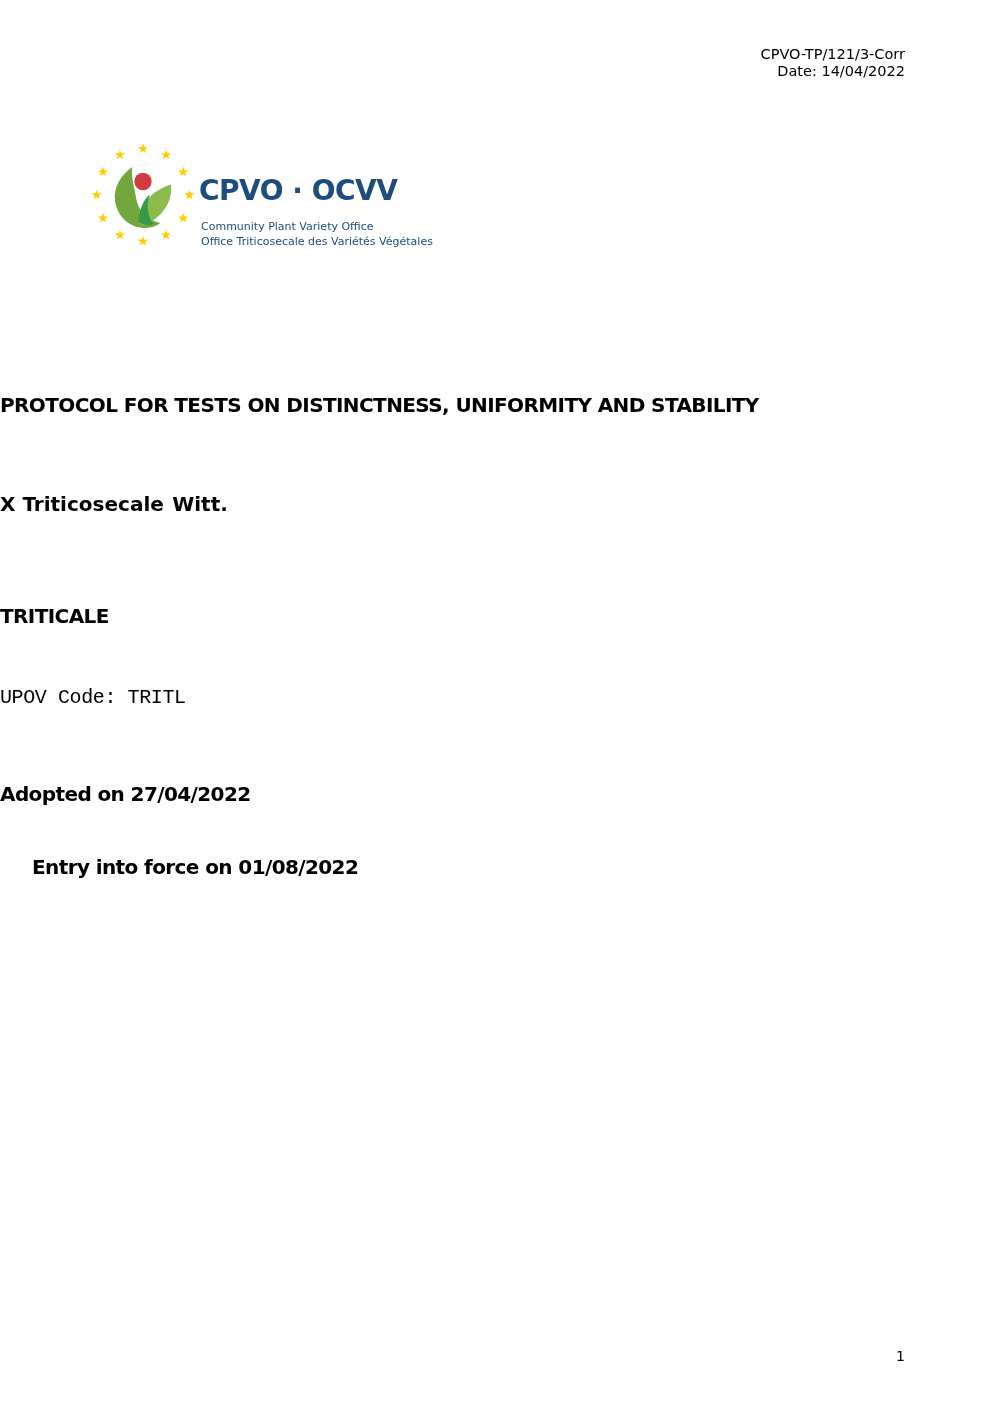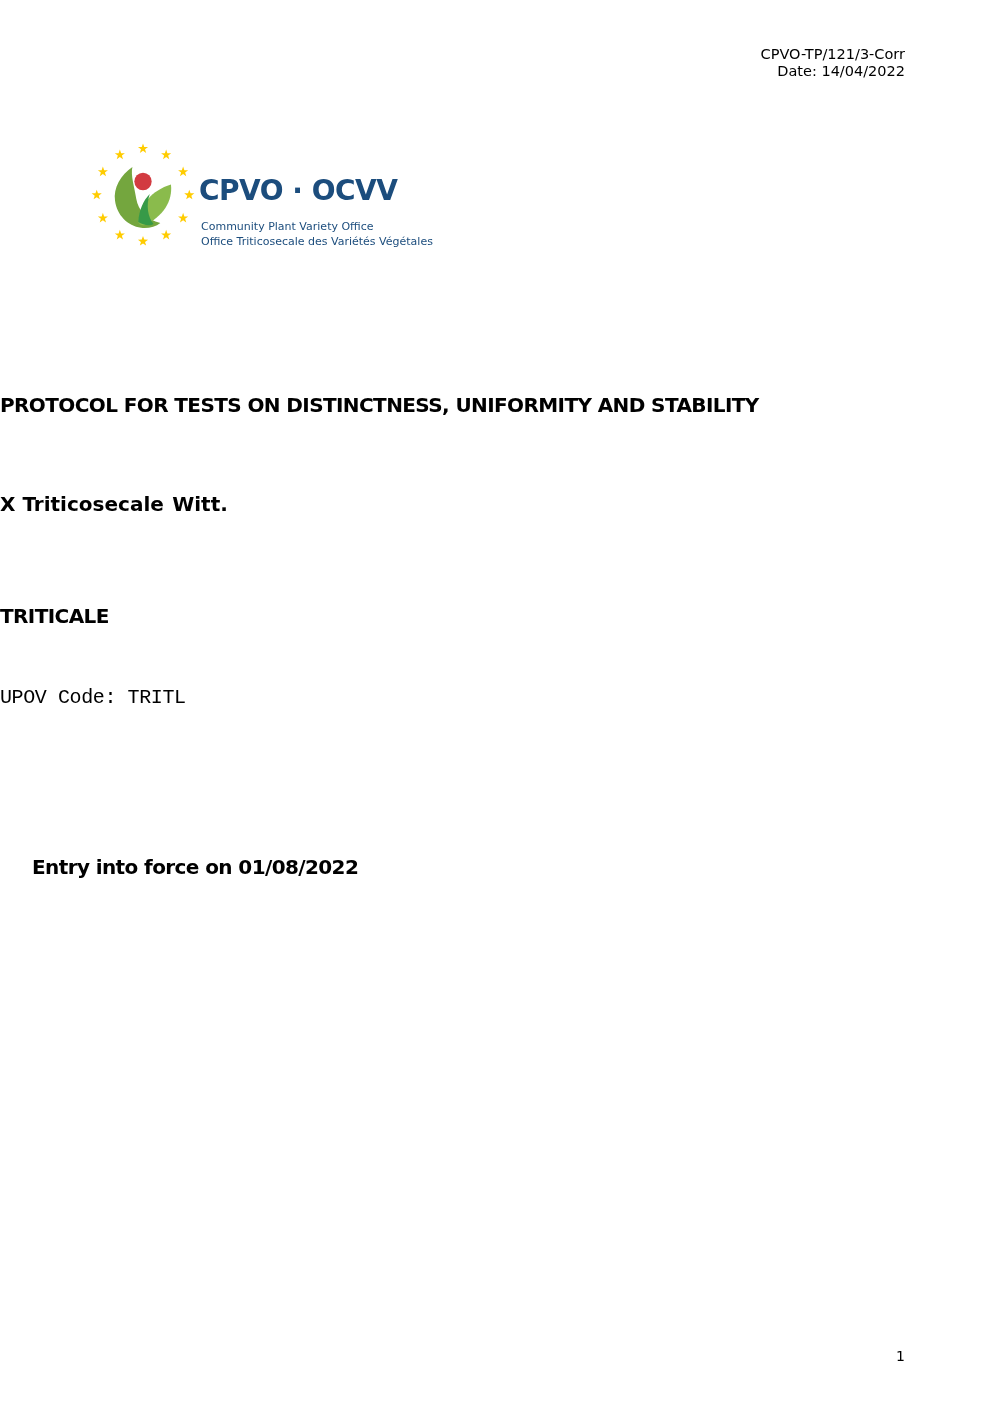--- a/index.html
+++ b/index.html
@@ -105,18 +105,19 @@
   <div class="cline bold t-title">PROTOCOL FOR TESTS ON DISTINCTNESS, UNIFORMITY AND STABILITY</div>
 
   <div class="cline t-species">
     <span class="species-genus">X Triticosecale</span><span class="species-author">Witt.</span>
   </div>
 
   <div class="cline bold t-crop">TRITICALE</div>
 
   <div class="cline reg t-upov">UPOV Code: TRITL</div>
 
+  <div class="cline bold t-adopted">Adopted on 27/04/2022</div>
 
   <div class="cline bold t-entry">Entry into force on 01/08/2022</div>
 
   <div class="page-number">1</div>
 
 </div>
 
 </body></html>

